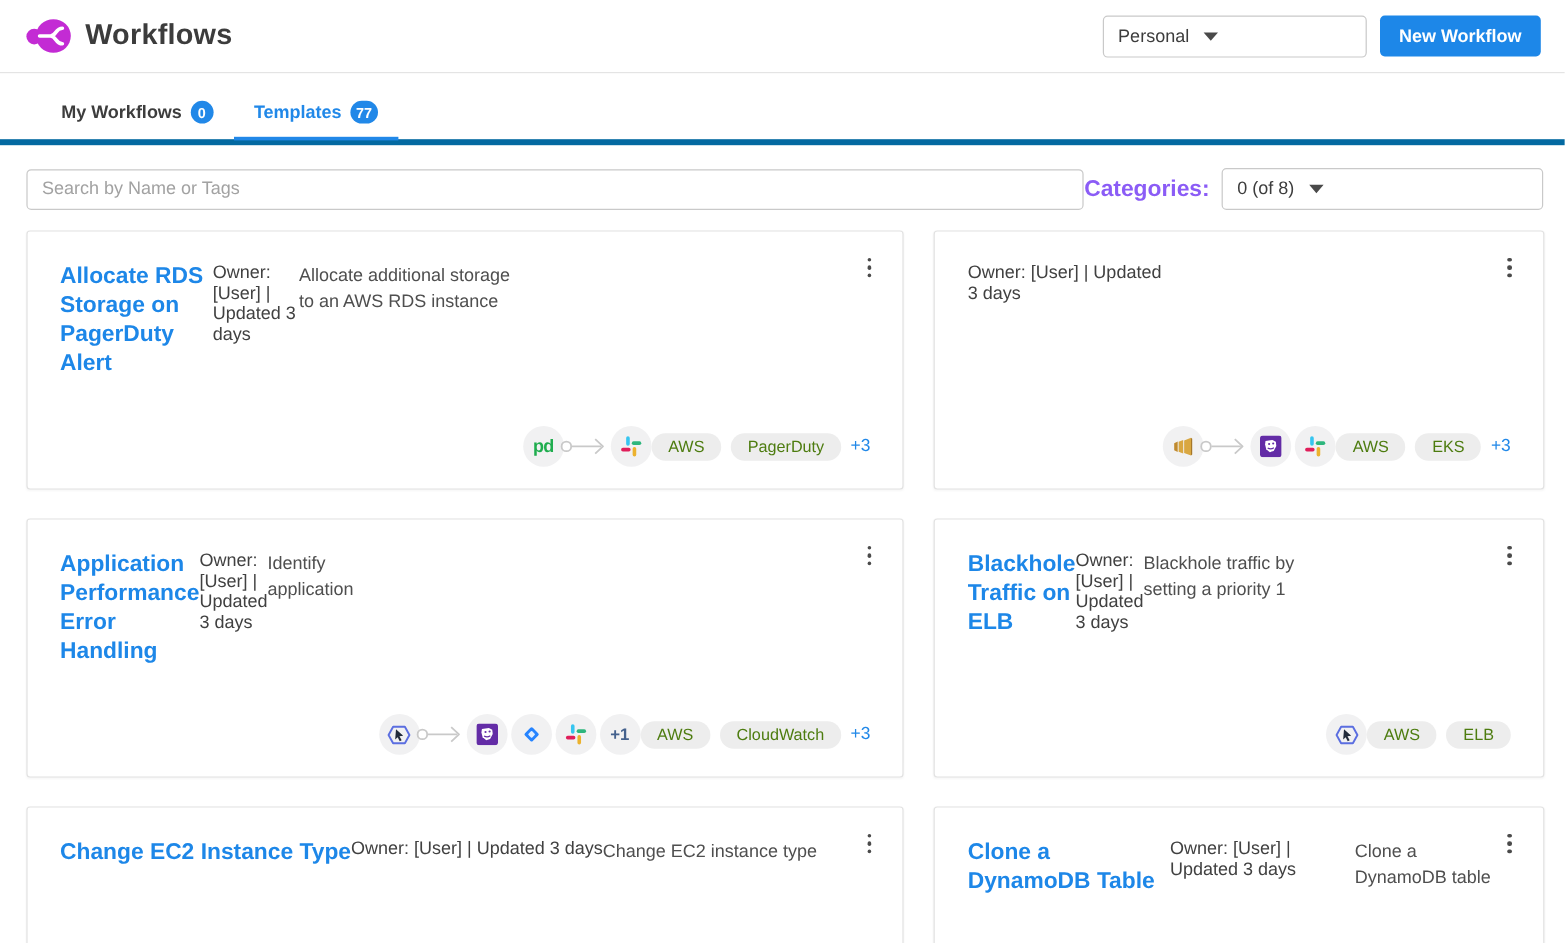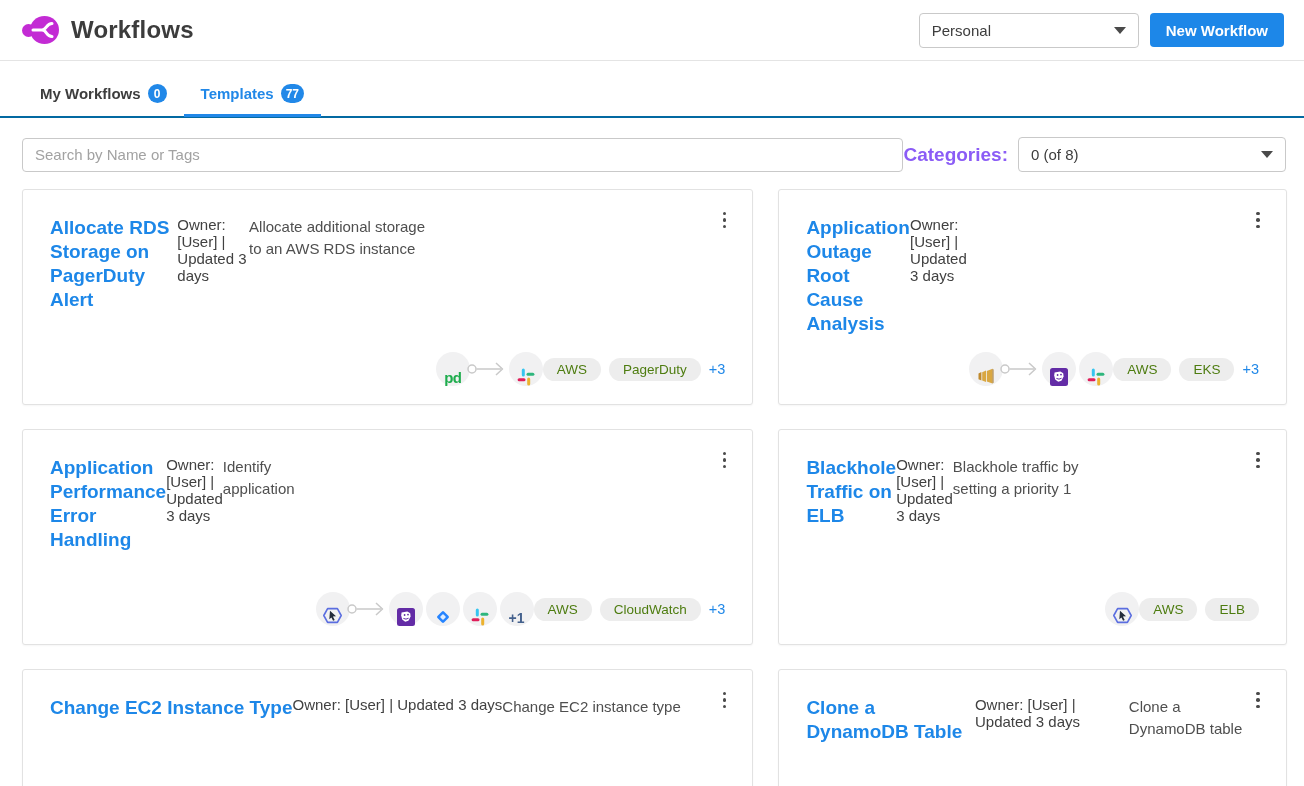--- a/index.html
+++ b/index.html
@@ -10,32 +10,32 @@
   .header { height: 61px; display: flex; align-items: center; padding: 0 20px 0 22px;
     border-bottom: 1px solid #e4e4e4; }
   .logo { width: 40px; height: 30px; position: relative; margin-right: 9px; flex: none; }
   .logo .dot { position: absolute; left: 0; top: 9px; width: 13px; height: 13px;
     border-radius: 50%; background: #c32bd4; }
   .logo .disc { position: absolute; left: 8px; top: 1px; width: 29px; height: 28px;
     border-radius: 50%; background: #c32bd4; }
   .logo svg { position: absolute; left: 8px; top: 1px; }
   .page-title { font-size: 24px; font-weight: 700; color: #3c3c3c; letter-spacing: .2px; }
   .header-right { margin-left: auto; display: flex; align-items: center; gap: 11px; }
-  .select { display: flex; align-items: center; justify-content: space-between;
+  .select { display: flex; align-items: center; 
     border: 1px solid #c9c9c9; border-radius: 4px; background: #fff; height: 35px;
     padding: 0 12px; font-size: 15px; color: #3d3d3d; cursor: pointer; }
   .select .caret { width: 0; height: 0; border-left: 6px solid transparent;
     border-right: 6px solid transparent; border-top: 7px solid #4a4a4a; margin-left: 12px; }
   .workspace-select { width: 220px; }
   .btn-primary { height: 34px; padding: 0 16px; background: #1d87e8; color: #fff;
     font-size: 15px; font-weight: 700; border: none; border-radius: 4px; cursor: pointer;
     font-family: inherit; }
 
   
-  .tabs { display: flex; padding-left: 23px; border-bottom: 2px solid #0369a1; margin-top: 14px; }
+  .tabs { display: flex; padding-left: 34px; border-bottom: 5px solid #0369a1; margin-top: 14px; }
   .tab { display: flex; align-items: center; gap: 7px; padding: 9px 17px 11px 17px;
     font-size: 15px; font-weight: 700; color: #3d3d3d; cursor: pointer;
     border-bottom: 3px solid transparent; margin-bottom: -1px; }
   .tab.active { color: #2188e8; border-bottom-color: #2188e8; }
   .badge { background: #2188e8; color: #fff; font-size: 12px; font-weight: 700;
     min-width: 19px; height: 19px; border-radius: 10px; display: inline-flex;
     align-items: center; justify-content: center; padding: 0 5px; }
 
   
   .filter-row { display: flex; align-items: center; padding: 0 18px 0 22px; margin-top: 19px; }
@@ -57,21 +57,21 @@
     gap: 3px; background: none; border: none; cursor: pointer; }
   .kebab i { width: 3.5px; height: 3.5px; border-radius: 50%; background: #4a4a4a; }
   .card-title { font-size: 19px; font-weight: 700; color: #1d87e8; cursor: pointer;
     line-height: 24px; margin-bottom: 7px; width: fit-content; }
   .card-meta { font-size: 15px; color: #414141; margin-bottom: 13px; }
   .card-desc { font-size: 15px; color: #4f4f4f; line-height: 22px; max-height: 44px;
     overflow: hidden; padding-right: 6px; }
   .card-footer { margin-top: auto; display: flex; align-items: center; }
   .icon-row { display: flex; align-items: center; }
   .icon-circle { width: 34px; height: 34px; border-radius: 50%; background: #f1f1f2;
-    display: flex; align-items: flex-end; justify-content: center; flex: none; }
+    display: flex; align-items: center; justify-content: center; flex: none; }
   .icon-circle + .icon-circle { margin-left: 3px; }
   .pd-glyph { font-size: 15px; font-weight: 700; color: #1fad4e; letter-spacing: -.5px; }
   .overflow-badge { font-size: 14px; font-weight: 700; color: #44618d; }
   .connector { margin: 0 1px 0 -4px; display: flex; align-items: center; }
   .tag-row { margin-left: auto; display: flex; align-items: center; gap: 8px; }
   .tag { background: #ededed; color: #4d7c0f; font-size: 13.5px; padding: 4px 14px;
     border-radius: 13px; cursor: pointer; }
   .more-tags { color: #2188e8; font-size: 14.5px; cursor: pointer; }
 </style>
 </head>
@@ -154,21 +154,20 @@
           <span class="more-tags">+3</span>
         </div>
       </div>
     </article>
     <article class="card">
       <button class="kebab">
         <i></i>
         <i></i>
         <i></i>
       </button>
-      <h2 class="card-title">Application Outage Root Cause Analysis</h2>
       <div class="card-meta">Owner: [User] | Updated 3 days</div>
       <div class="card-footer">
         <div class="icon-row">
           <span class="icon-circle">
             <svg width="20" height="20" viewBox="0 0 20 20">
               <polygon points="2.5,7.4 5.4,6 5.4,14.6 2.5,13.2" fill="#C08A2D"></polygon>
               <polygon points="6.2,6.2 10,4.6 10,16 6.2,14.4" fill="#D9A741"></polygon>
               <polygon points="10.8,5 16.5,2.8 16.5,17.6 10.8,15.4" fill="#D9A741"></polygon>
               <polygon points="16.5,2.8 17.5,3.6 17.5,16.8 16.5,17.6" fill="#A5772A"></polygon>
             </svg>

